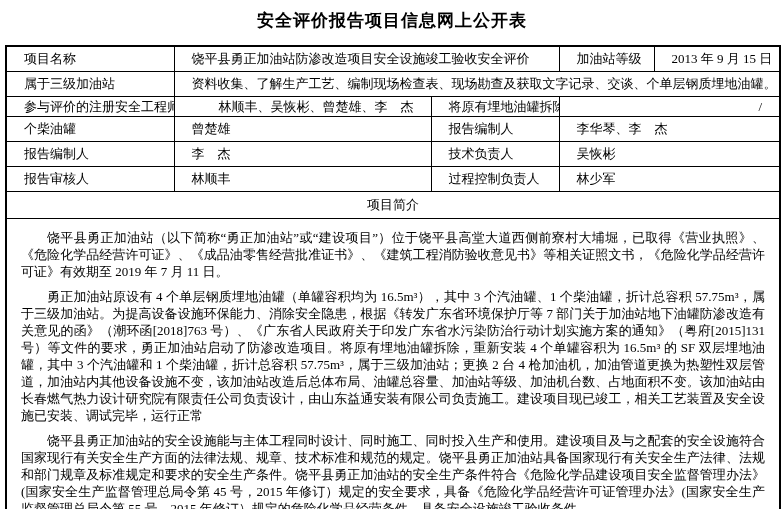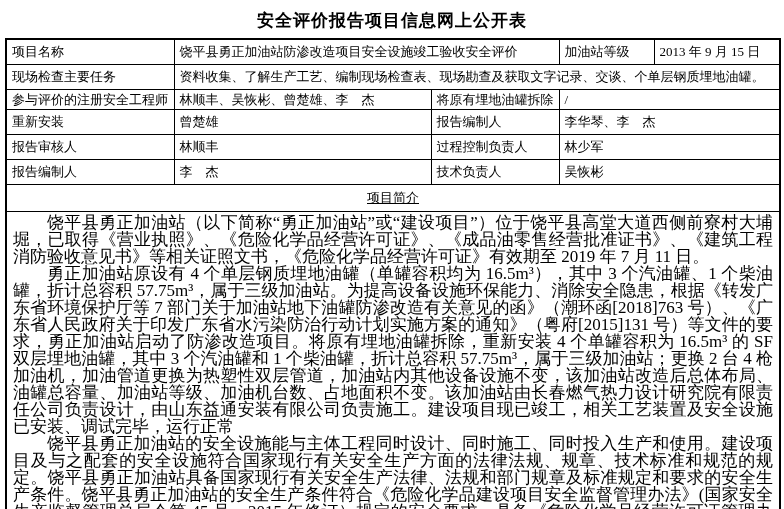--- a/index.html
+++ b/index.html
@@ -2,45 +2,45 @@
 <html><head>
 <meta charset="utf-8">
 <style>
   html,body{margin:0;padding:0;}
   body{
     width:784px;height:509px;background:#ffffff;color:#000;
     font-family:"Liberation Serif","DejaVu Serif",serif;
     overflow:hidden;
   }
   .page-title{
-    margin:0;padding-top:9px;padding-bottom:6px;
+    margin:0;padding-top:9px;padding-bottom:13px;
     text-align:center;font-size:17px;font-weight:bold;letter-spacing:1px;
   }
   table.info-table{
     border-collapse:collapse;table-layout:fixed;
     width:774px;margin-left:5px;
     border:2px solid #000;
   }
   .info-table td{
     border:1px solid #000;
     font-size:13px;line-height:15px;
-    padding:1px 5px;
+    padding:1px 17px;
     overflow:hidden;white-space:nowrap;
   }
   tr.r{height:25px;}
-  tr.r-slim{height:20px;}
+  tr.r-slim{height:20px;text-align:right;}
   tr.r-head{height:27px;}
-  td.section-head{text-align:center;text-decoration:underline;}
+  td.section-head{text-align:center;}
   td.intro-cell{
     white-space:normal;vertical-align:top;
     height:252px;padding:2px 6px 2px 6px;
   }
   p.intro-p{
-    margin:0;text-indent:2em;text-align:justify;
-    font-size:17px;line-height:17px;
+    margin:8px;text-indent:2em;text-align:justify;
+    font-size:13px;line-height:17px;
   }
 </style>
 </head>
 <body>
 
 <h1 class="page-title">安全评价报告项目信息网上公开表</h1>
 
 <table class="info-table">
   <colgroup>
     <col style="width:168px">
@@ -53,50 +53,50 @@
   <tbody>
       <tr class="r">
     <td>项目名称</td>
     <td colspan="2">饶平县勇正加油站防渗改造项目安全设施竣工验收安全评价</td>
     <td>加油站等级</td>
     <td>2013 年 9 月 15 日</td>
   </tr>
 
 
   <tr class="r">
-    <td>现场检查主要任务</td>
+    <td>属于三级加油站</td>
     <td colspan="4">资料收集、了解生产工艺、编制现场检查表、现场勘查及获取文字记录、交谈、个单层钢质埋地油罐。</td>
   </tr>
 
   <tr class="r-slim">
     <td>参与评价的注册安全工程师</td>
     <td>林顺丰、吴恢彬、曾楚雄、李　杰</td>
     <td>将原有埋地油罐拆除</td>
     <td colspan="2">/</td>
   </tr>
 
   <tr class="r">
-    <td>重新安装</td>
+    <td>个柴油罐</td>
     <td>曾楚雄</td>
     <td>报告编制人</td>
     <td colspan="2">李华琴、李　杰</td>
+  </tr>
+
+  <tr class="r">
+    <td>报告编制人</td>
+    <td>李　杰</td>
+    <td>技术负责人</td>
+    <td colspan="2">吴恢彬</td>
   </tr>
 
   <tr class="r">
     <td>报告审核人</td>
     <td>林顺丰</td>
     <td>过程控制负责人</td>
     <td colspan="2">林少军</td>
-  </tr>
-
-  <tr class="r">
-    <td>报告编制人</td>
-    <td>李　杰</td>
-    <td>技术负责人</td>
-    <td colspan="2">吴恢彬</td>
   </tr>
 
   <tr class="r-head">
     <td colspan="5" class="section-head">项目简介</td>
   </tr>
 
   <tr>
     <td colspan="5" class="intro-cell">
       <p class="intro-p">饶平县勇正加油站（以下简称“勇正加油站”或“建设项目”）位于饶平县高堂大道西侧前寮村大埔堀，已取得《营业执照》、《危险化学品经营许可证》、《成品油零售经营批准证书》、《建筑工程消防验收意见书》等相关证照文书，《危险化学品经营许可证》有效期至 2019 年 7 月 11 日。</p>
       <p class="intro-p">勇正加油站原设有 4 个单层钢质埋地油罐（单罐容积均为 16.5m³），其中 3 个汽油罐、1 个柴油罐，折计总容积 57.75m³，属于三级加油站。为提高设备设施环保能力、消除安全隐患，根据《转发广东省环境保护厅等 7 部门关于加油站地下油罐防渗改造有关意见的函》（潮环函[2018]763 号）、《广东省人民政府关于印发广东省水污染防治行动计划实施方案的通知》（粤府[2015]131 号）等文件的要求，勇正加油站启动了防渗改造项目。将原有埋地油罐拆除，重新安装 4 个单罐容积为 16.5m³ 的 SF 双层埋地油罐，其中 3 个汽油罐和 1 个柴油罐，折计总容积 57.75m³，属于三级加油站；更换 2 台 4 枪加油机，加油管道更换为热塑性双层管道，加油站内其他设备设施不变，该加油站改造后总体布局、油罐总容量、加油站等级、加油机台数、占地面积不变。该加油站由长春燃气热力设计研究院有限责任公司负责设计，由山东益通安装有限公司负责施工。建设项目现已竣工，相关工艺装置及安全设施已安装、调试完毕，运行正常</p>

